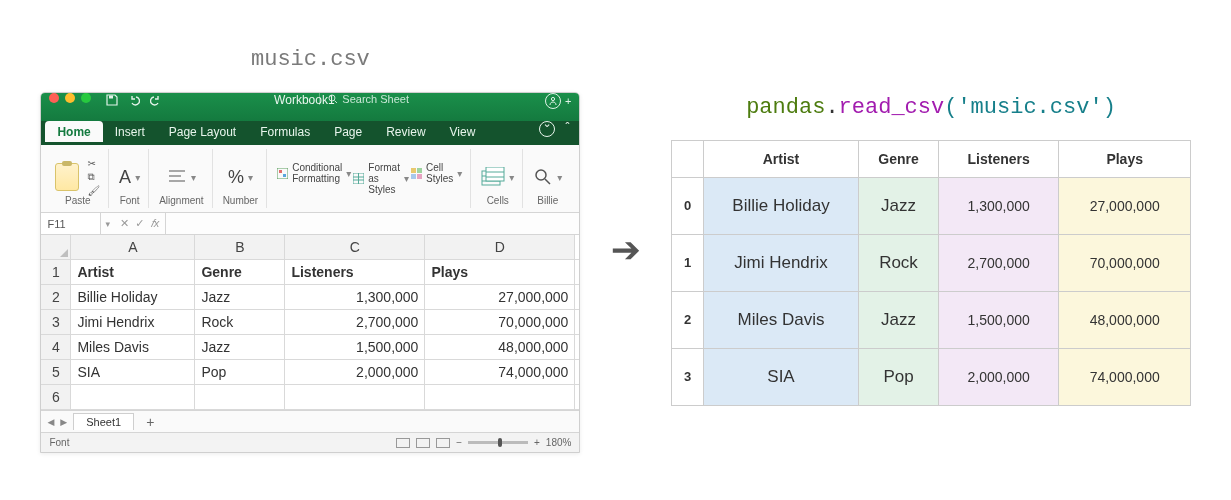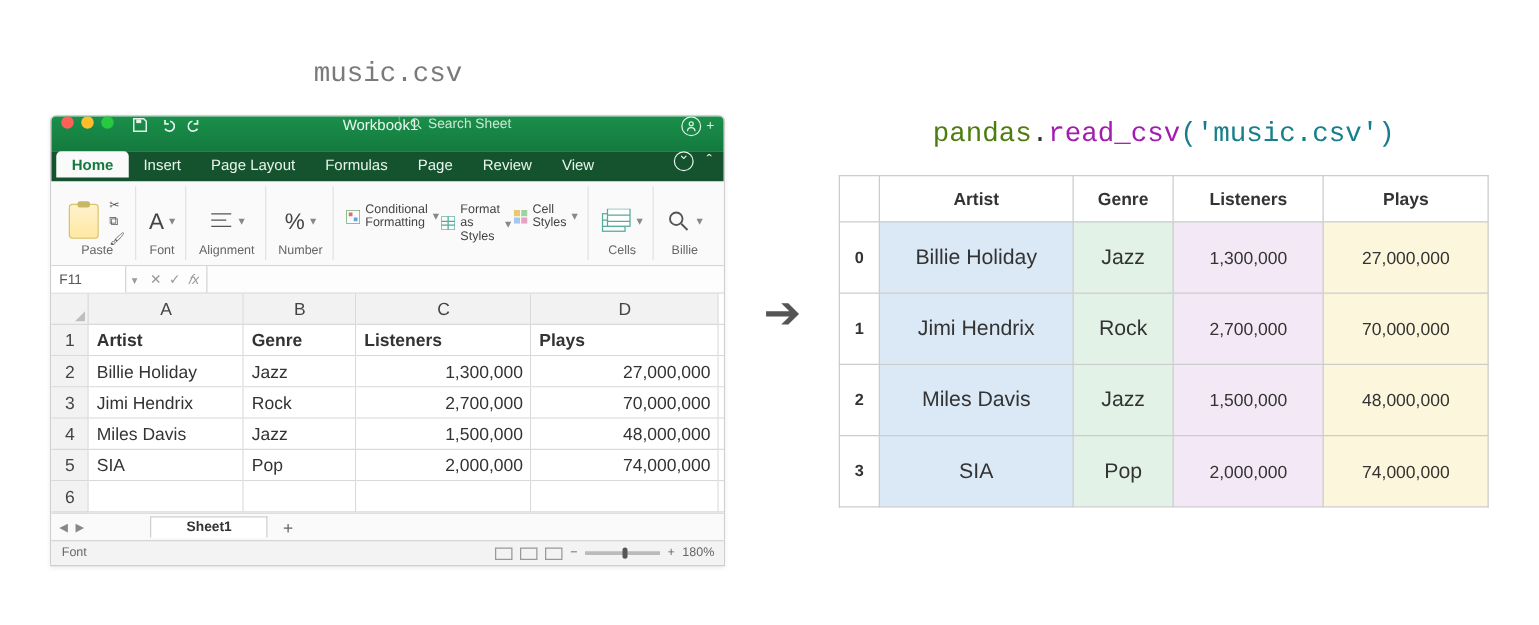--- a/index.html
+++ b/index.html
@@ -253,29 +253,28 @@
     border-top: 1px solid #d5d5d5;
     display: flex;
     align-items: center;
     font-size: 11px;
     background: #fafafa;
     padding: 0 6px;
     gap: 6px;
   }
   .nav-tri { color: #888; font-size: 9px; }
   .sheet-tab {
-    padding: 2px 28px;
+    padding: 2px 12px;
     background: #fff;
     border: 1px solid #cfcfcf;
     border-bottom: none;
     border-radius: 0 0 0 0;
     font-size: 11px;
     color: #333;
-    font-weight: 700;
-    margin-left: 47px;
+    font-weight: 400;
   }
   .plus-tab { color: #666; font-size: 14px; padding: 0 6px; }
   .statusbar {
     height: 20px;
     background: #f3f3f3;
     border-top: 1px solid #d5d5d5;
     display: flex;
     align-items: center;
     font-size: 10px;
     color: #666;

